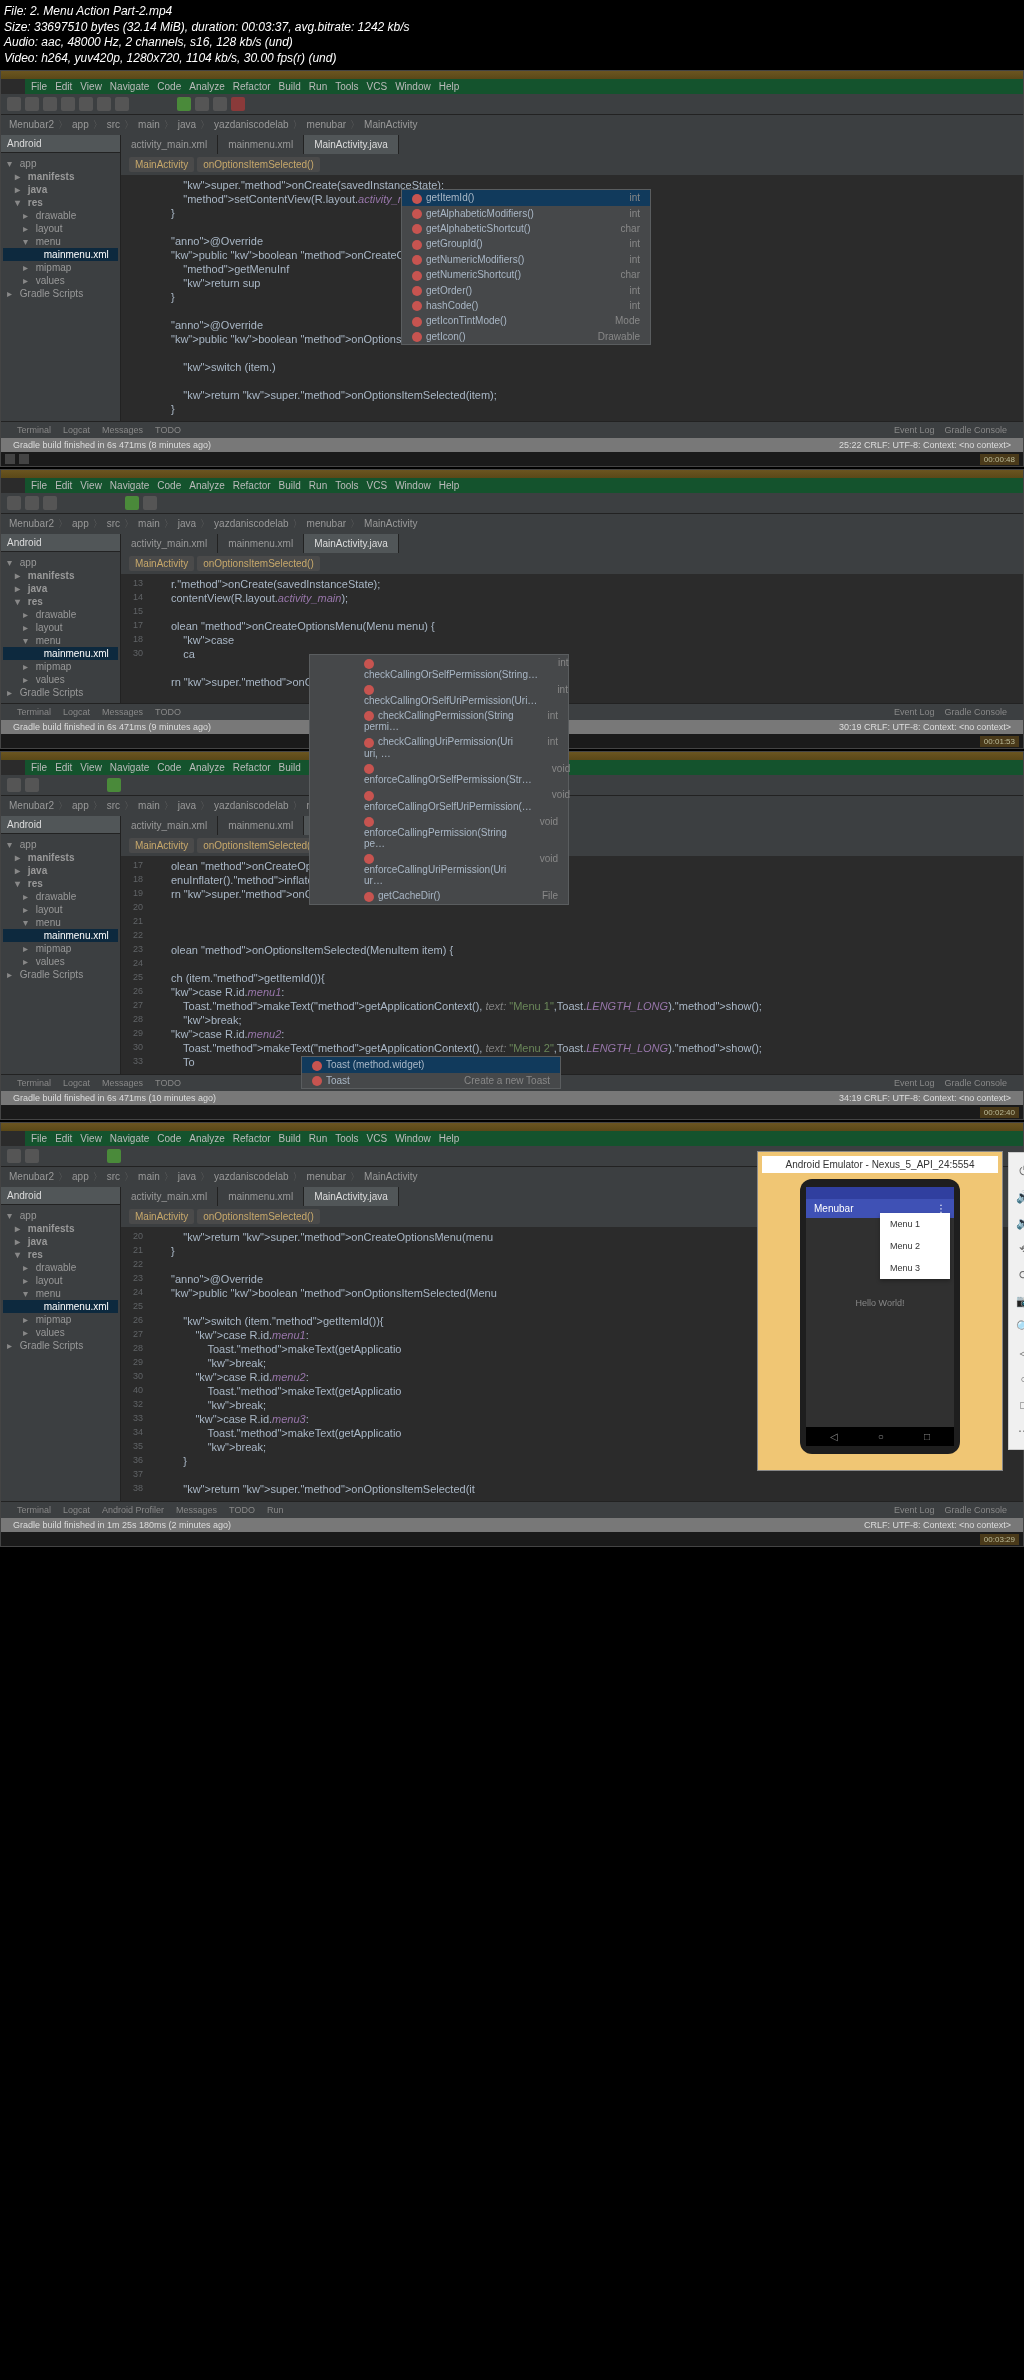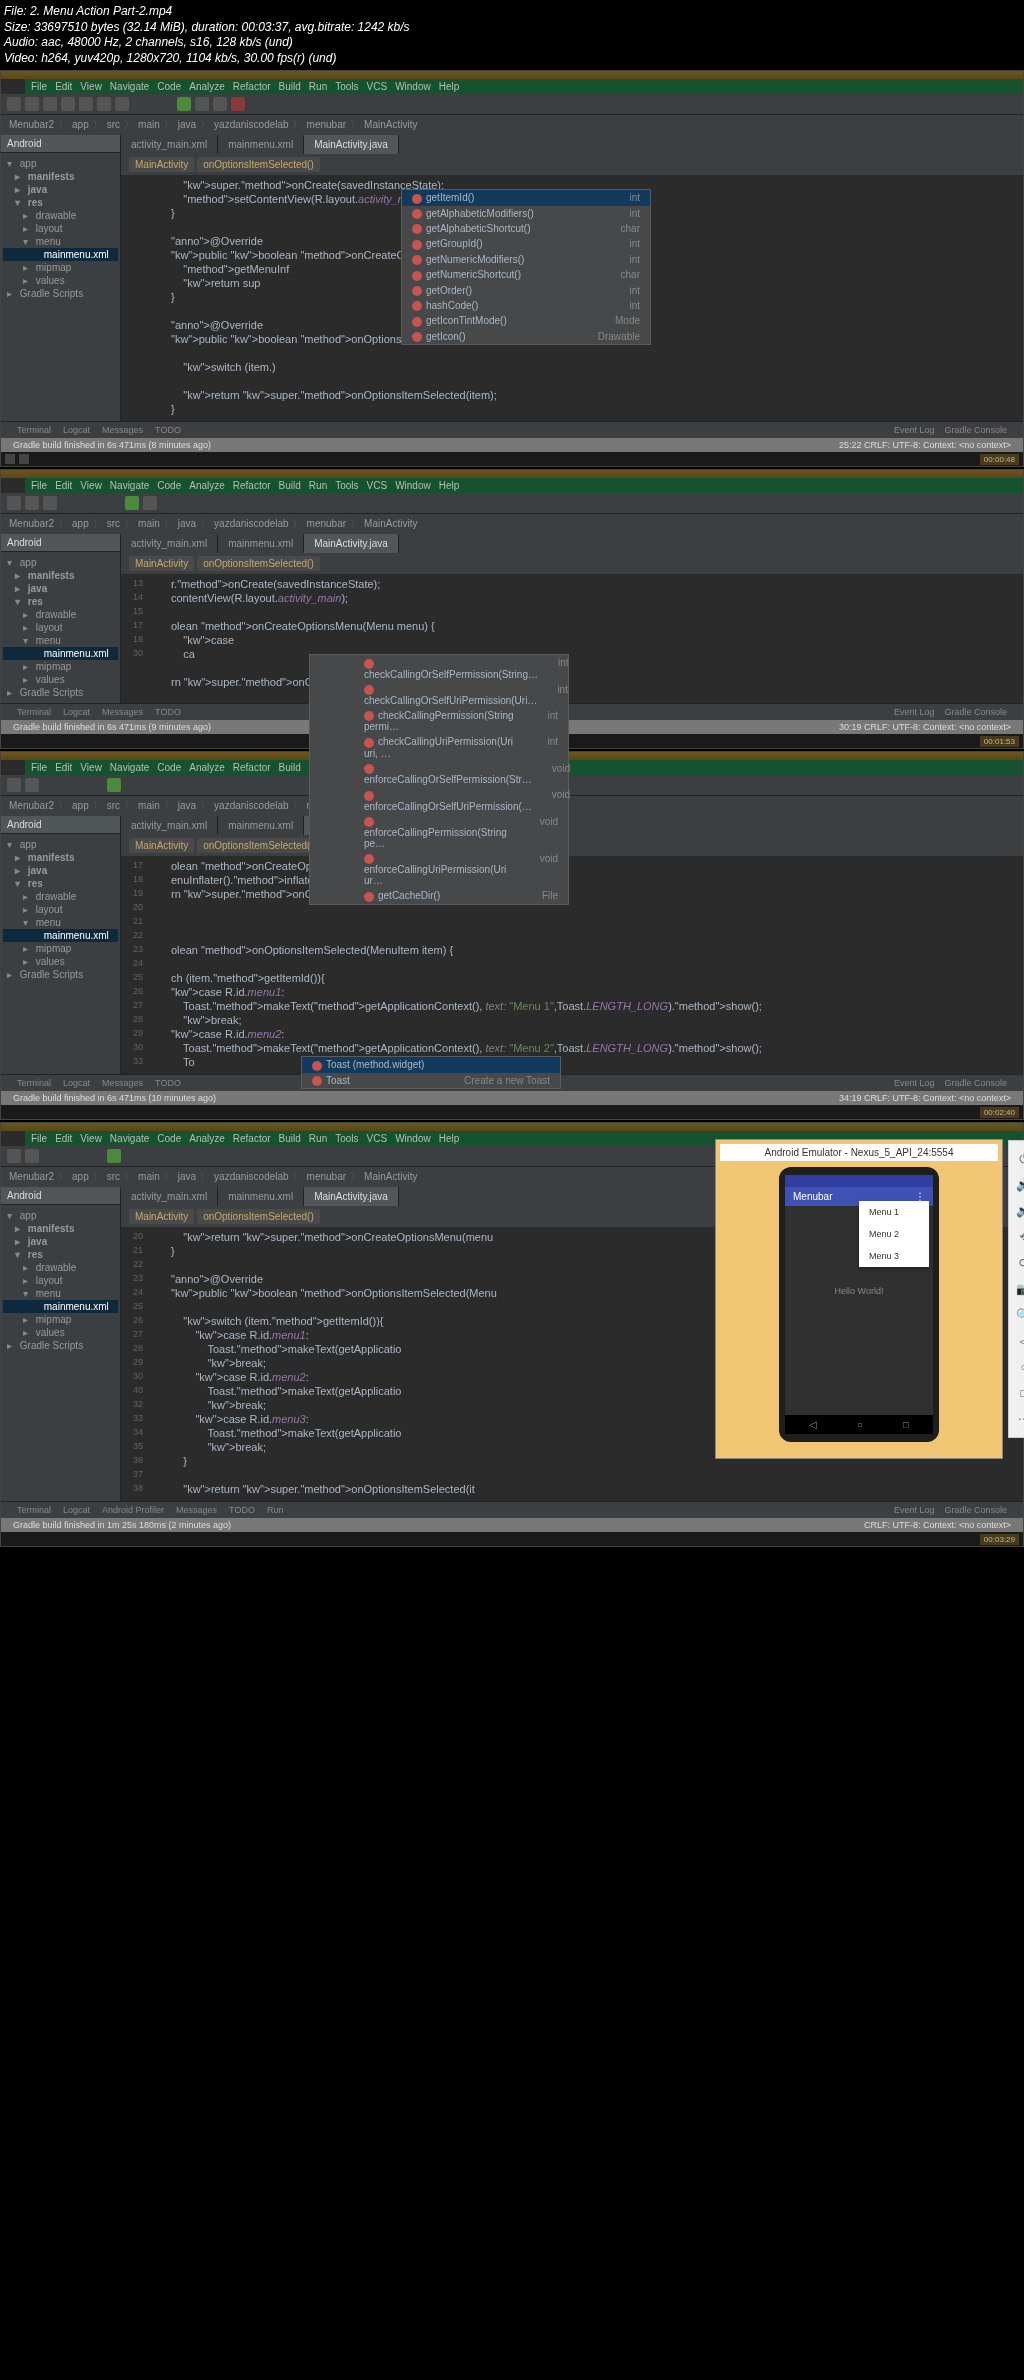--- a/index.html
+++ b/index.html
@@ -51,21 +51,21 @@
 .popup-type { color: #888; margin-left: 20px; }
 .status-bar { background: #3c3f41; padding: 3px 16px; display: flex; justify-content: space-between; font-size: 9px; color: #888; border-top: 1px solid #222; }
 .status-left { display: flex; gap: 12px; }
 .status-right { display: flex; gap: 10px; }
 .footer-bar { background: #787878; color: #ddd; padding: 2px 12px; font-size: 9px; display: flex; justify-content: space-between; }
 .taskbar { background: #1a1a1a; height: 14px; display: flex; align-items: center; padding: 0 4px; gap: 4px; }
 .taskbar-icon { width: 10px; height: 10px; background: #444; }
 .timestamp { background: #4a3a1a; color: #bb9; padding: 1px 4px; font-size: 8px; }
 
 
-.emulator-window { position: absolute; right: 20px; top: 16px; width: 288px; height: 320px; background: #f0c674; padding: 4px; border: 1px solid #888; }
+.emulator-window { position: absolute; right: 20px; top: 28px; width: 246px; height: 320px; background: #f0c674; padding: 4px; border: 1px solid #888; }
 .emulator-title { background: #fff; color: #333; font-size: 10px; padding: 3px; text-align: center; }
 .phone { background: #1e1e1e; border-radius: 12px; padding: 8px 6px; margin: 6px auto; width: 160px; }
 .phone-screen { background: #303030; width: 100%; height: 240px; position: relative; }
 .phone-status { background: #303f9f; height: 12px; }
 .phone-header { background: #3f51b5; color: #fff; padding: 4px 8px; font-size: 10px; display: flex; justify-content: space-between; }
 .phone-menu { position: absolute; right: 4px; top: 26px; background: #fff; width: 70px; box-shadow: 0 2px 4px rgba(0,0,0,0.3); }
 .phone-menu-item { padding: 6px 10px; color: #333; font-size: 9px; }
 .phone-content { text-align: center; padding-top: 80px; color: #888; font-size: 9px; }
 .phone-nav { display: flex; justify-content: space-around; padding: 4px; background: #000; }
 .emulator-sidebar { position: absolute; right: -38px; top: 0; width: 32px; background: #f0f0f0; border: 1px solid #ccc; padding: 4px 0; }

